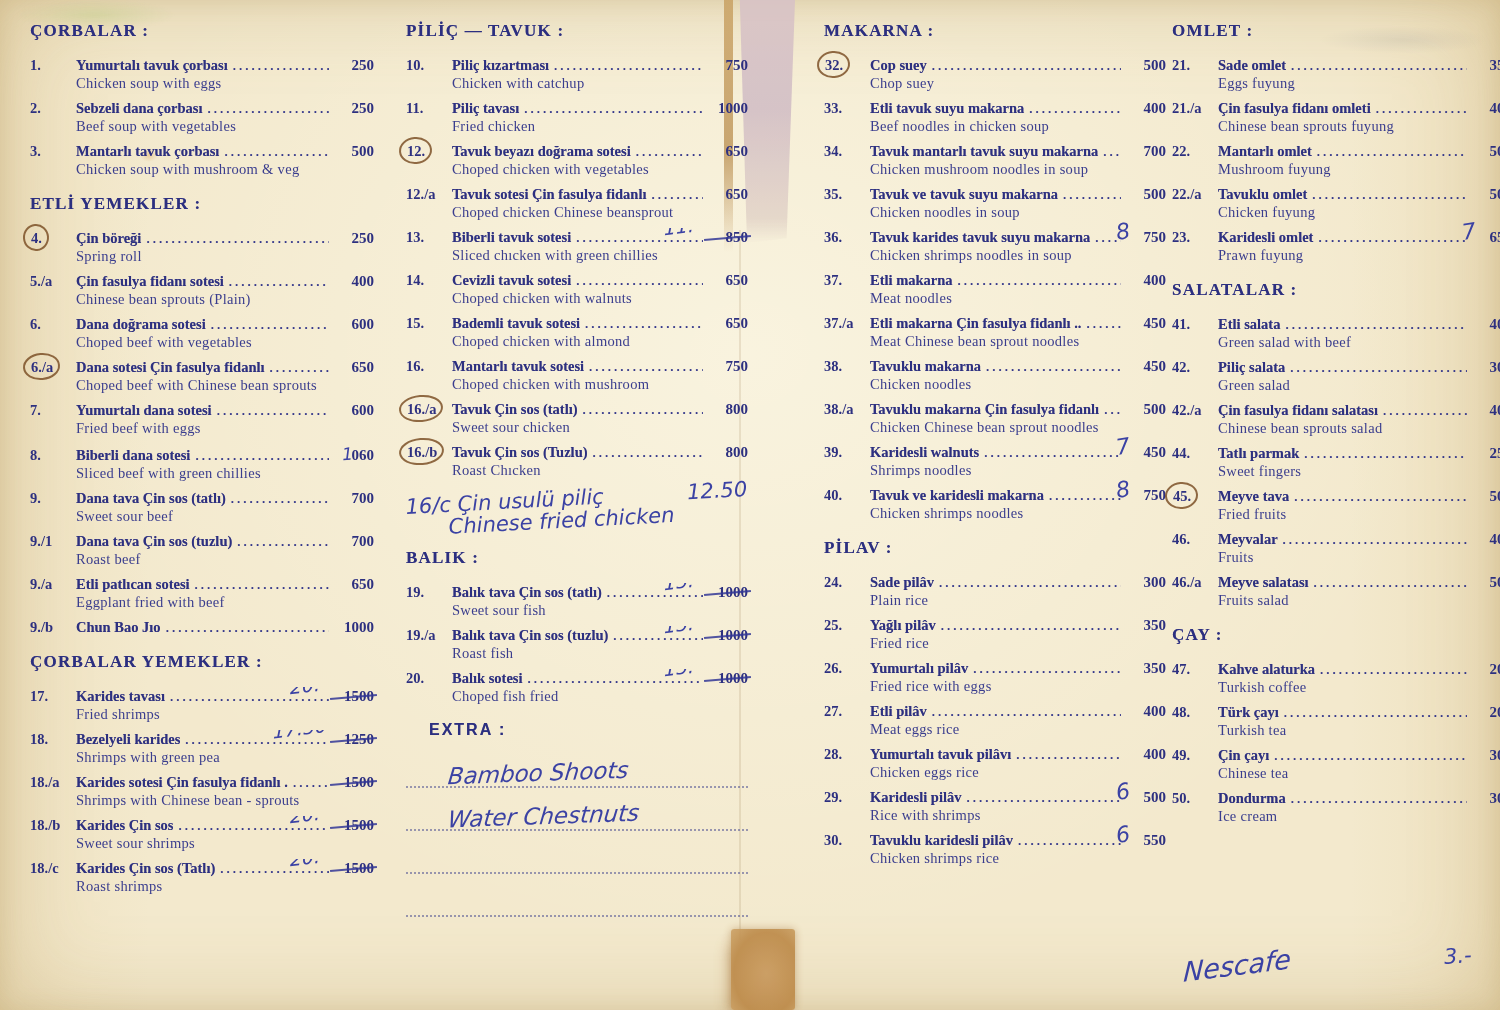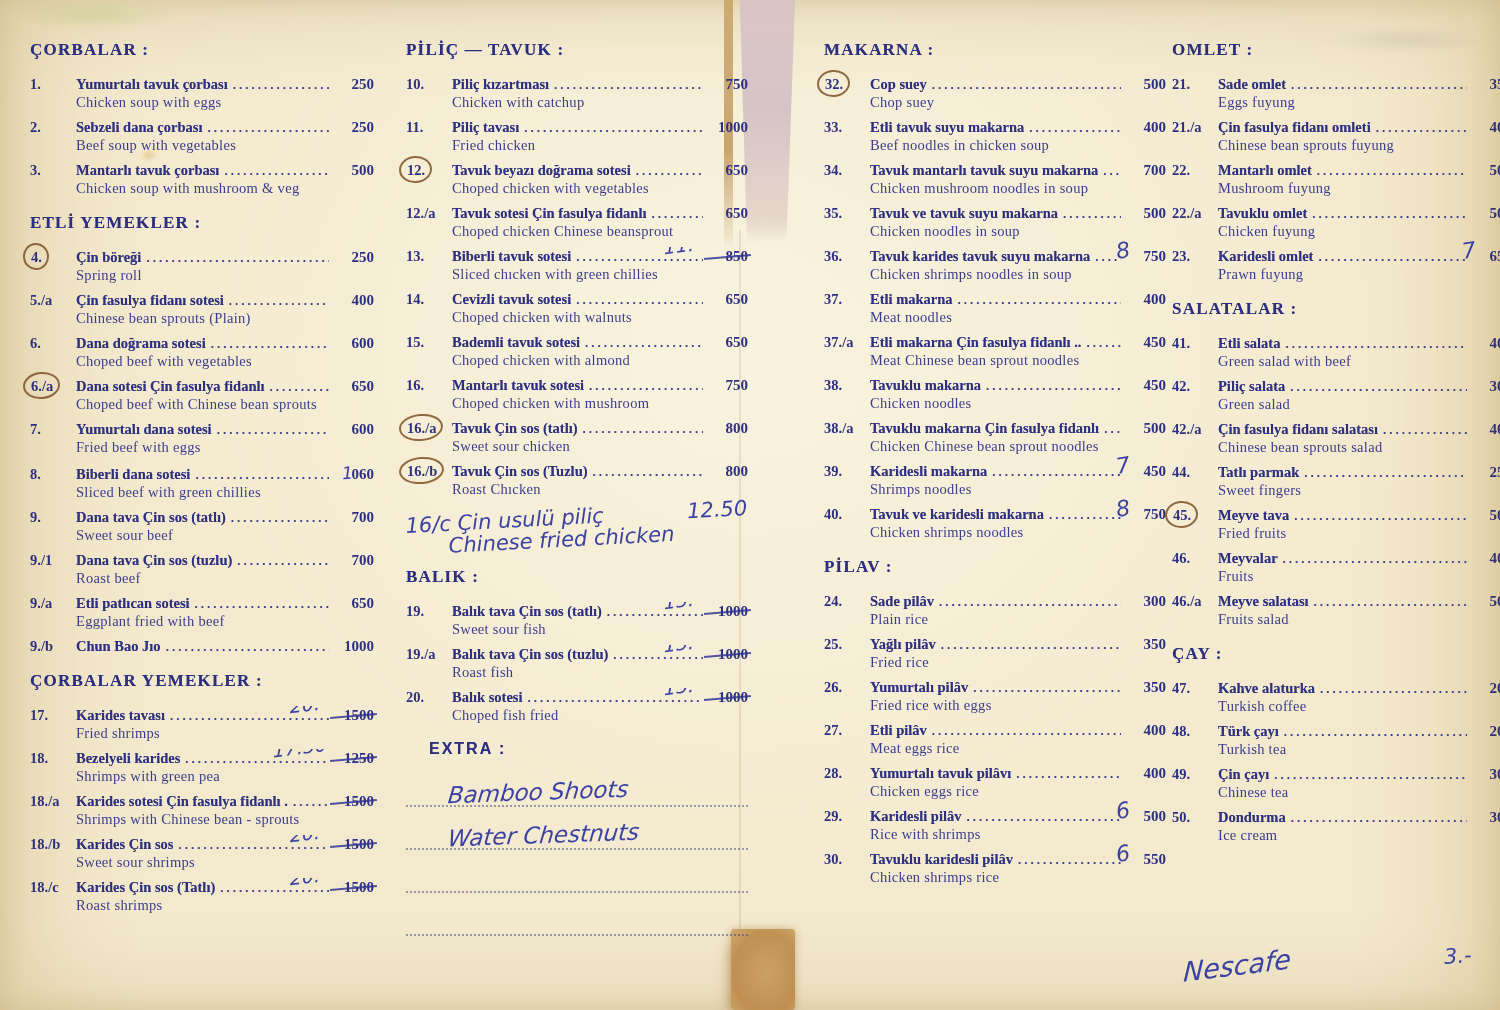--- a/index.html
+++ b/index.html
@@ -6,21 +6,21 @@
   .page{
     position:relative;width:1500px;height:1010px;overflow:hidden;
     background:
       linear-gradient(90deg, rgba(205,170,100,0.12), rgba(205,170,100,0) 10%, rgba(205,170,100,0) 90%, rgba(205,170,100,0.14)),
       radial-gradient(ellipse at 50% 35%, rgba(255,253,240,0.5), rgba(255,253,240,0) 65%),
       #f3e9cd;
     box-shadow: inset 0 0 90px rgba(160,125,55,0.28), inset 0 0 22px rgba(160,125,55,0.18);
     font-family:"Liberation Serif","DejaVu Serif",serif;
     color:#2d3080;
   }
-  .col{position:absolute;top:0;height:1010px;padding-top:40px;box-sizing:border-box;}
+  .col{position:absolute;top:0;height:1010px;padding-top:21px;box-sizing:border-box;}
   .col-1{left:30px;width:344px;}
   .col-2{left:406px;width:342px;}
   .col-3{left:824px;width:342px;}
   .col-4{left:1172px;width:340px;}
   .section{margin-bottom:6px;}
   .heading{
     font-size:17px;font-weight:bold;letter-spacing:1.2px;margin:16px 0 15px;
     color:#2c2f80;text-shadow:0 0 0.5px rgba(44,47,128,0.55);
   }
   .section:first-child .heading{margin-top:0;}
@@ -501,21 +501,21 @@
             <span class="num">38./a</span>
             <span class="name">Tavuklu makarna Çin fasulya fidanlı</span>
             <span class="leader"></span>
             <span class="price">500</span>
           </div>
           <div class="desc">Chicken Chinese bean sprout noodles</div>
         </div>
         <div class="item">
           <div class="item-line">
             <span class="num">39.</span>
-            <span class="name">Karidesli makarna</span>
+            <span class="name">Karidesli walnuts</span>
             <span class="leader"></span>
             <span class="price">450<span class="ow">7</span></span>
           </div>
           <div class="desc">Shrimps noodles</div>
         </div>
         <div class="item">
           <div class="item-line">
             <span class="num">40.</span>
             <span class="name">Tavuk ve karidesli makarna</span>
             <span class="leader"></span>

